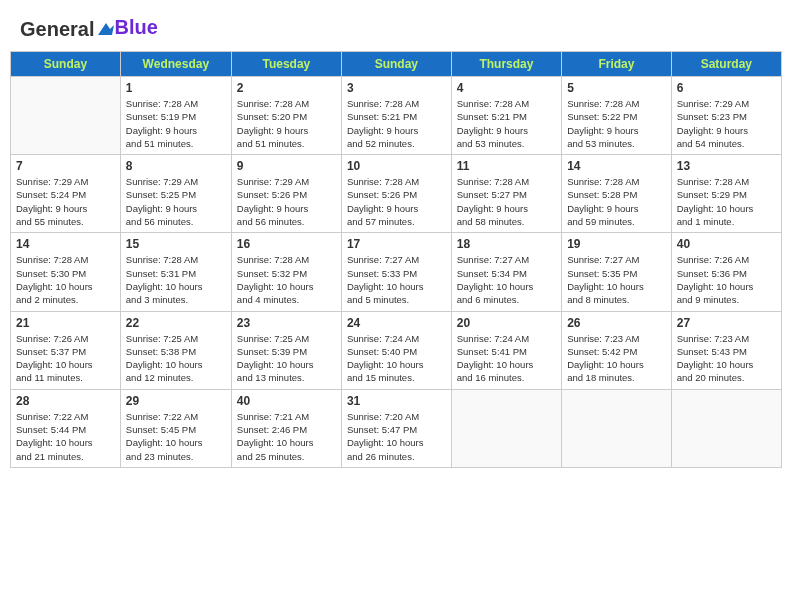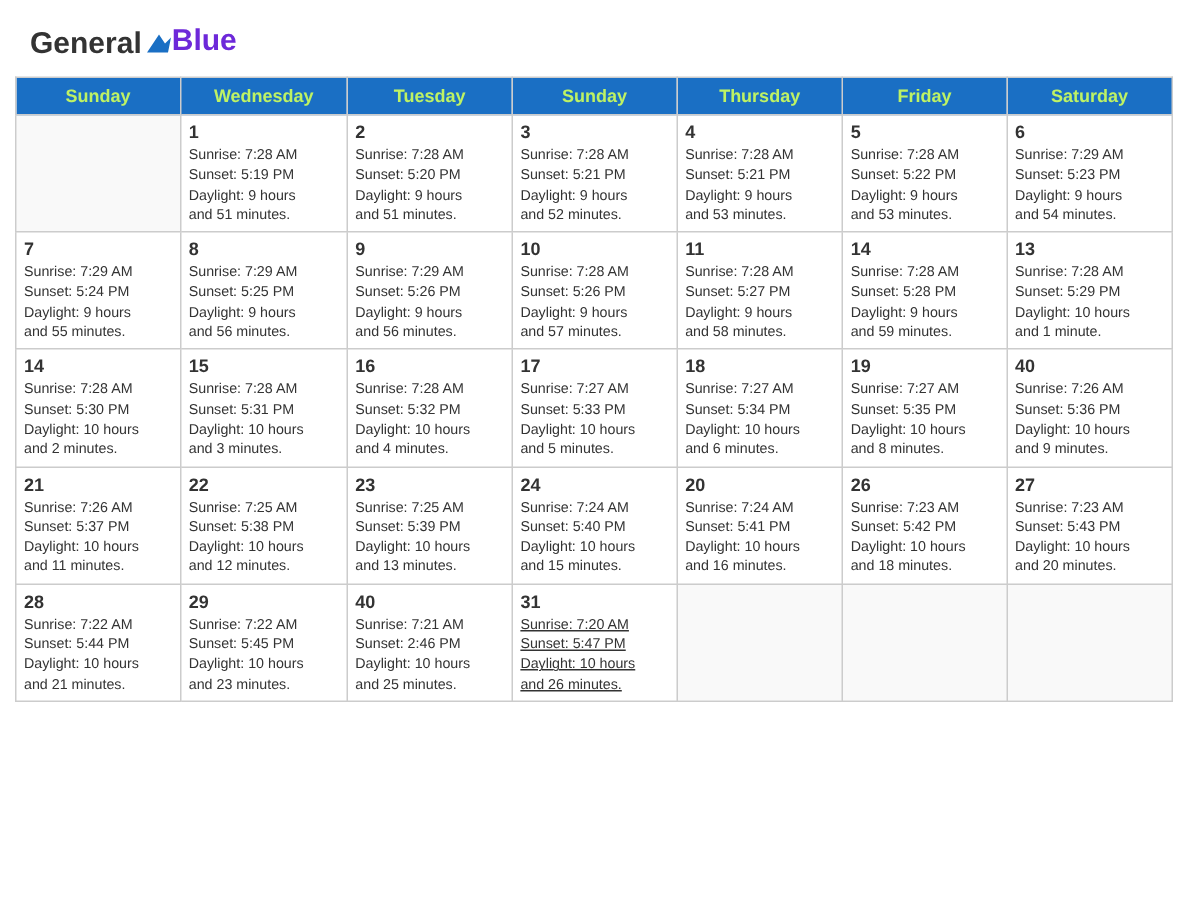--- a/index.html
+++ b/index.html
@@ -318,21 +318,21 @@
         </td>
         <td>
           <div class="day-number">40</div>
           <div class="day-info" style="white-space: pre-line;">Sunrise: 7:21 AM
 Sunset: 2:46 PM
 Daylight: 10 hours
 and 25 minutes.</div>
         </td>
         <td>
           <div class="day-number">31</div>
-          <div class="day-info" style="white-space: pre-line; text-decoration: underline;">Sunrise: 7:20 AM
+          <div class="day-info" style="white-space: pre-line;">Sunrise: 7:20 AM
 Sunset: 5:47 PM
 Daylight: 10 hours
 and 26 minutes.</div>
         </td>
         <td class="empty"></td>
         <td class="empty"></td>
         <td class="empty"></td>
       </tr>
     </tbody>
 </table>

